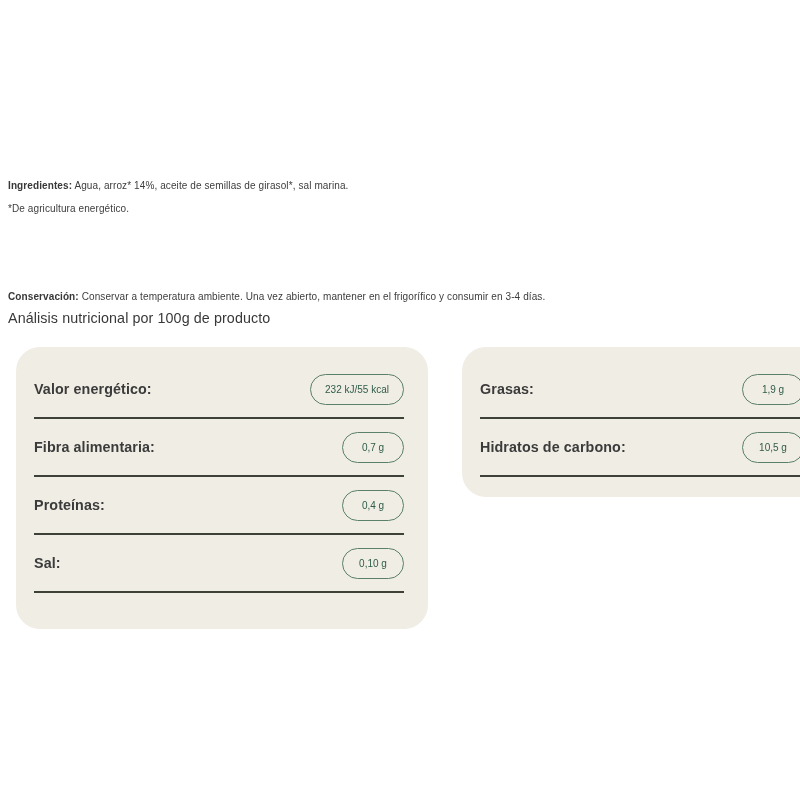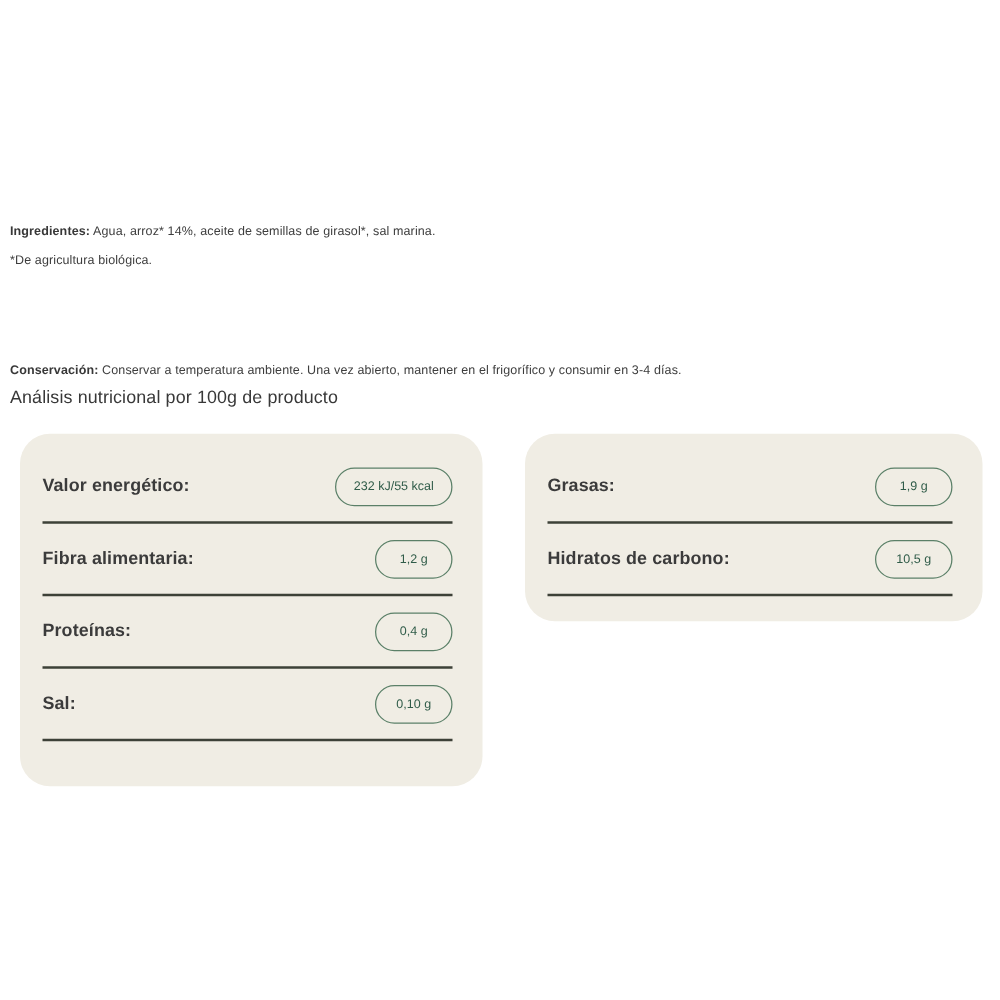--- a/index.html
+++ b/index.html
@@ -47,21 +47,21 @@
     display: flex;
     gap: 34px;
     align-items: flex-start;
   }
   .card {
     background: #f0ede4;
     border-radius: 24px;
     box-sizing: border-box;
     padding: 14px 24px 0 18px;
   }
-  .card.left  { width: 370px; padding-bottom: 36px; }
+  .card.left  { width: 412px; padding-bottom: 36px; }
   .card.right { width: 366px; padding-bottom: 20px; }
   .nrow {
     display: flex;
     justify-content: space-between;
     align-items: center;
     min-height: 56px;
     border-bottom: 2px solid #3d4137;
   }
   .nrow .nlabel {
     font-size: 14.3px;
@@ -83,41 +83,41 @@
 </style>
 </head>
 <body>
 
 <div class="page">
 
   <p class="para" id="ingredients">
     <span class="lbl">Ingredientes:</span>
     <span>Agua, arroz* 14%, aceite de semillas de girasol*, sal marina.</span>
     <br>
-    <span>*De agricultura biológica.</span>
+    <span>*De agricultura energético.</span>
   </p>
 
 
   <p class="para" id="storage">
     <span class="lbl">Conservación:</span>
     <span>Conservar a temperatura ambiente. Una vez abierto, mantener en el frigorífico y consumir en 3-4 días.</span>
   </p>
 
   <div class="section-heading">Análisis nutricional por 100g de producto</div>
 
   <div class="cards">
 
     <div class="card left">
       <div class="nrow">
         <span class="nlabel">Valor energético:</span>
         <span class="pill">232 kJ/55 kcal</span>
       </div>
       <div class="nrow">
         <span class="nlabel">Fibra alimentaria:</span>
-        <span class="pill">1,2 g</span>
+        <span class="pill">0,7 g</span>
       </div>
       <div class="nrow">
         <span class="nlabel">Proteínas:</span>
         <span class="pill">0,4 g</span>
       </div>
       <div class="nrow">
         <span class="nlabel">Sal:</span>
         <span class="pill">0,10 g</span>
       </div>
     </div>

